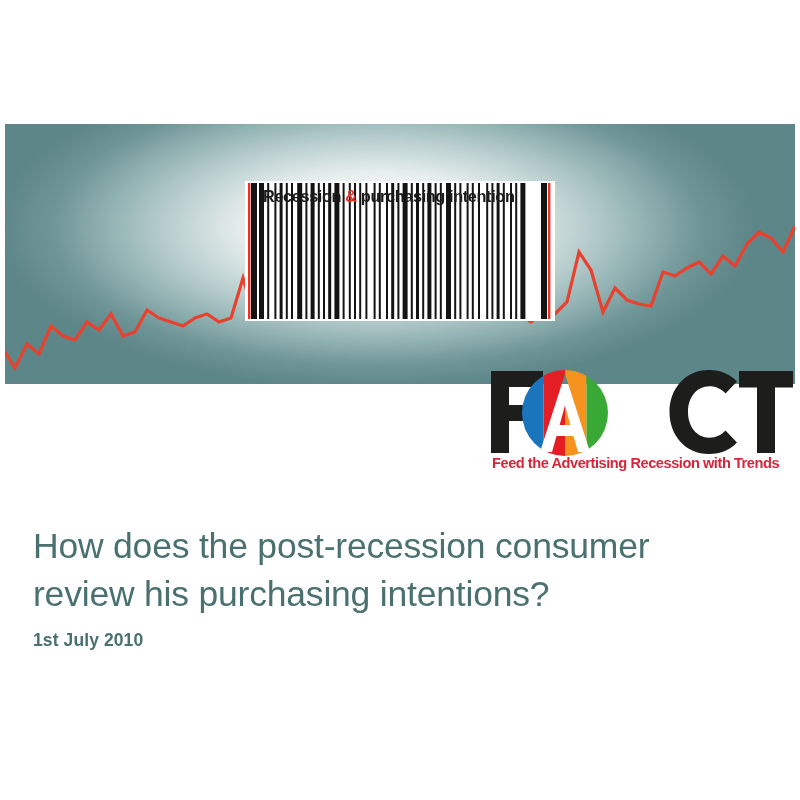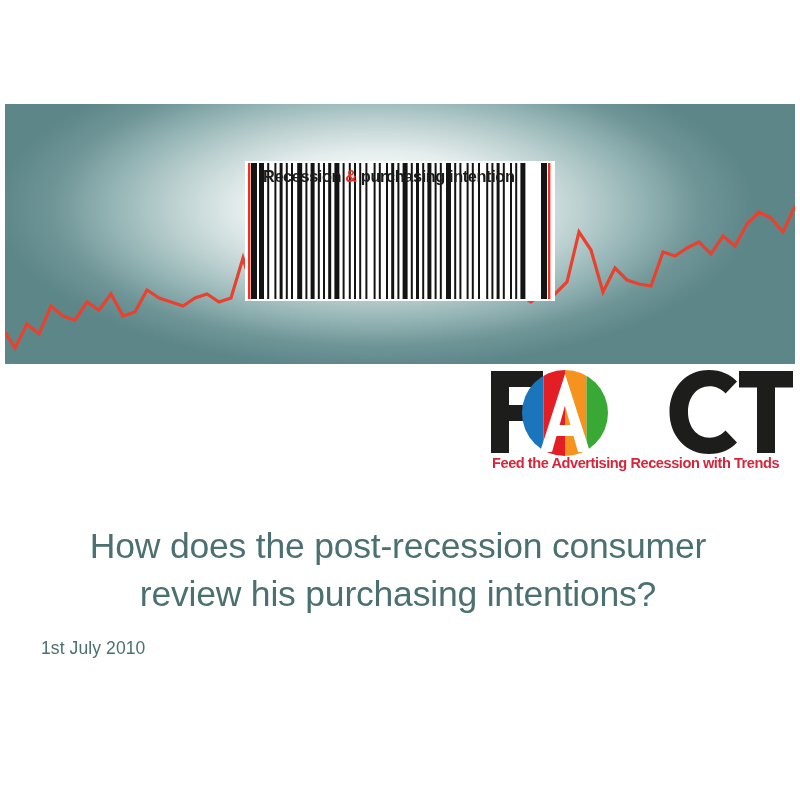--- a/index.html
+++ b/index.html
@@ -14,21 +14,21 @@
     position: relative;
     overflow: hidden;
     font-family: "Liberation Sans", sans-serif;
     -webkit-font-smoothing: antialiased;
   }
 
   
   #hero-banner {
     position: absolute;
     left: 5px;
-    top: 104px;
+    top: 124px;
     width: 790px;
     height: 260px;
     overflow: hidden;
     background:
       radial-gradient(ellipse 48% 62% at 47% 40%,
           #ffffff 0%,
           #fbfcfc 18%,
           #e4ecec 36%,
           #bcd0d0 54%,
           #8fb0b1 72%,
@@ -120,29 +120,28 @@
   }
   #slide-title {
     margin: 0;
     font-family: "Liberation Sans", sans-serif;
     font-weight: normal;
     font-size: 35.5px;
     line-height: 48px;
     color: #4a716f;
     letter-spacing: -0.2px;
     white-space: pre-line;
-    text-align: center;
   }
   #slide-date {
     position: absolute;
     left: 33px;
     top: 628px;
-    margin: 8px;
-    font-family: "Liberation Sans", sans-serif;
-    font-weight: normal;
+    margin: 0;
+    font-family: "Liberation Sans", sans-serif;
+    font-weight: bold;
     font-size: 17.5px;
     line-height: 24px;
     color: #4a716f;
     letter-spacing: 0.1px;
   }
 </style>
 </head>
 <body>
 
 <div id="hero-banner">

